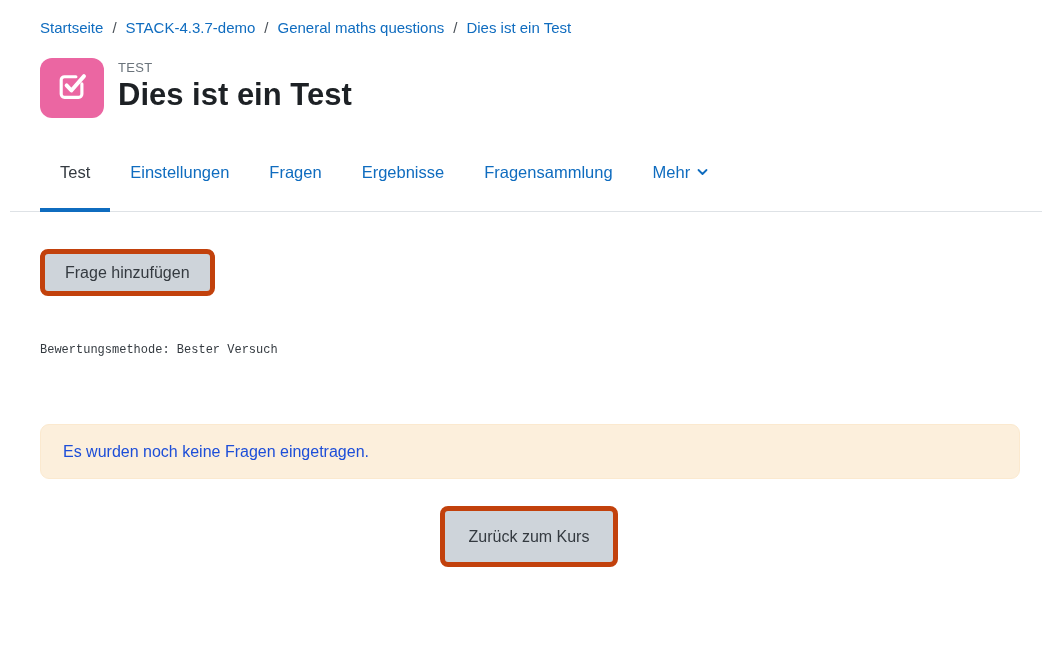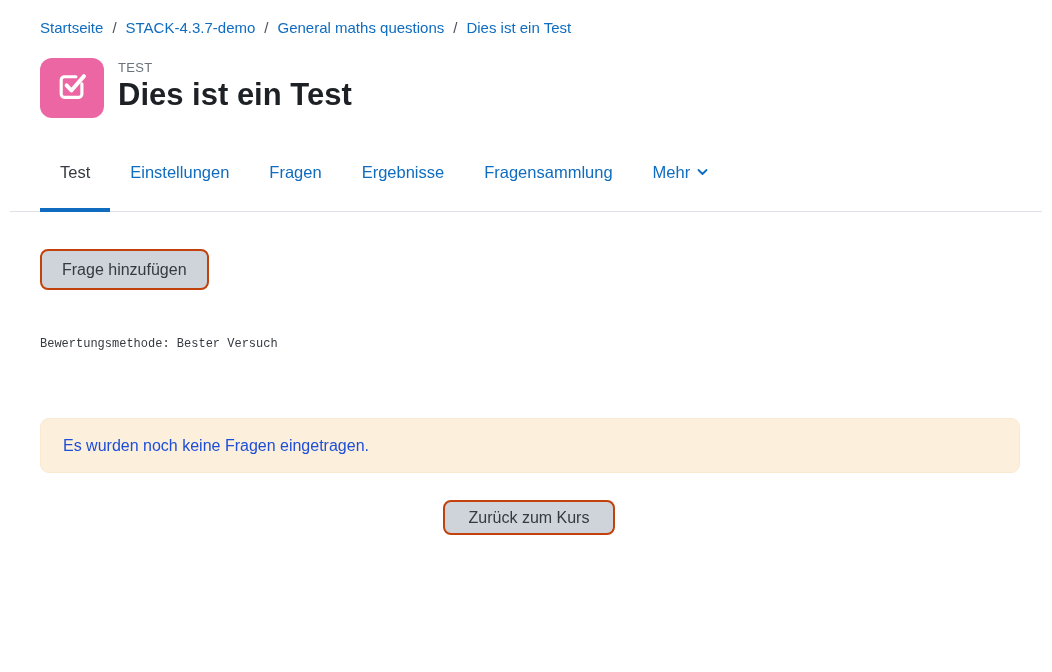--- a/index.html
+++ b/index.html
@@ -37,32 +37,32 @@
   }
   .chevron{margin-left:7px;display:inline-flex;}
 
   
   .main{margin:0 34px 0 40px;}
   .description-box{
     margin-top:24px;width:930px;background:#f8f9fa;border-radius:9px;
     padding:22px 24px;font-size:16px;line-height:19px;color:#343a40;
   }
   .btn{
-    display:inline-block;background:#ced4da;border:2px solid #c2410c;border-radius:8px;
+    display:inline-block;background:#ced4da;border:5px solid #c2410c;border-radius:8px;
     color:#343a40;font-size:16px;line-height:19px;padding:9px 20px;cursor:pointer;
     font-family:inherit;
   }
   .add-question{margin-top:37px;}
   .grading-method{margin-top:45px;font-size:12px;line-height:19px;color:#343a40;font-family:Liberation Mono, monospace;}
   .alert-warning{
     margin-top:64px;width:934px;background:#fcefdc;border:1px solid #fbe9cf;border-radius:9px;
     padding:17px 22px;font-size:16px;line-height:19px;color:#1d4ed8;
   }
   .back-row{margin-top:27px;width:978px;display:flex;justify-content:center;}
-  .back-btn{padding:6px 24px;}
+  .back-btn{padding:16px 24px;}
 </style>
 </head>
 <body>
 
 <nav class="breadcrumb">
   <a>Startseite</a><span class="sep">/</span><a>STACK-4.3.7-demo</a><span class="sep">/</span><a>General maths questions</a><span class="sep">/</span><a>Dies ist ein Test</a>
 </nav>
 
 <header class="page-header">
   <div class="activity-icon">

